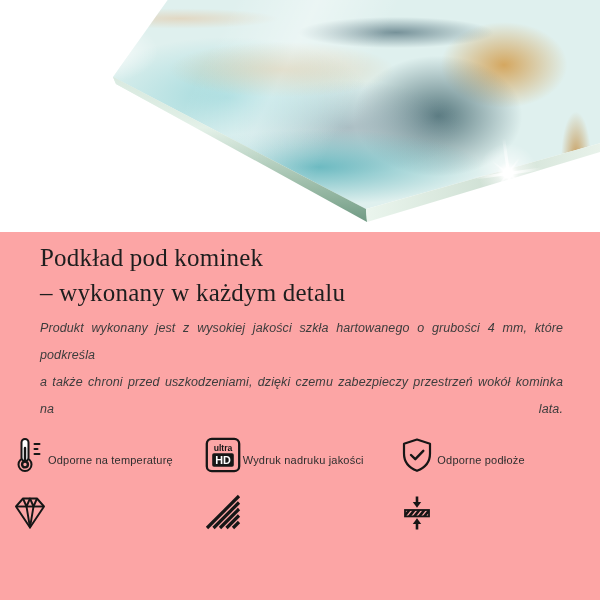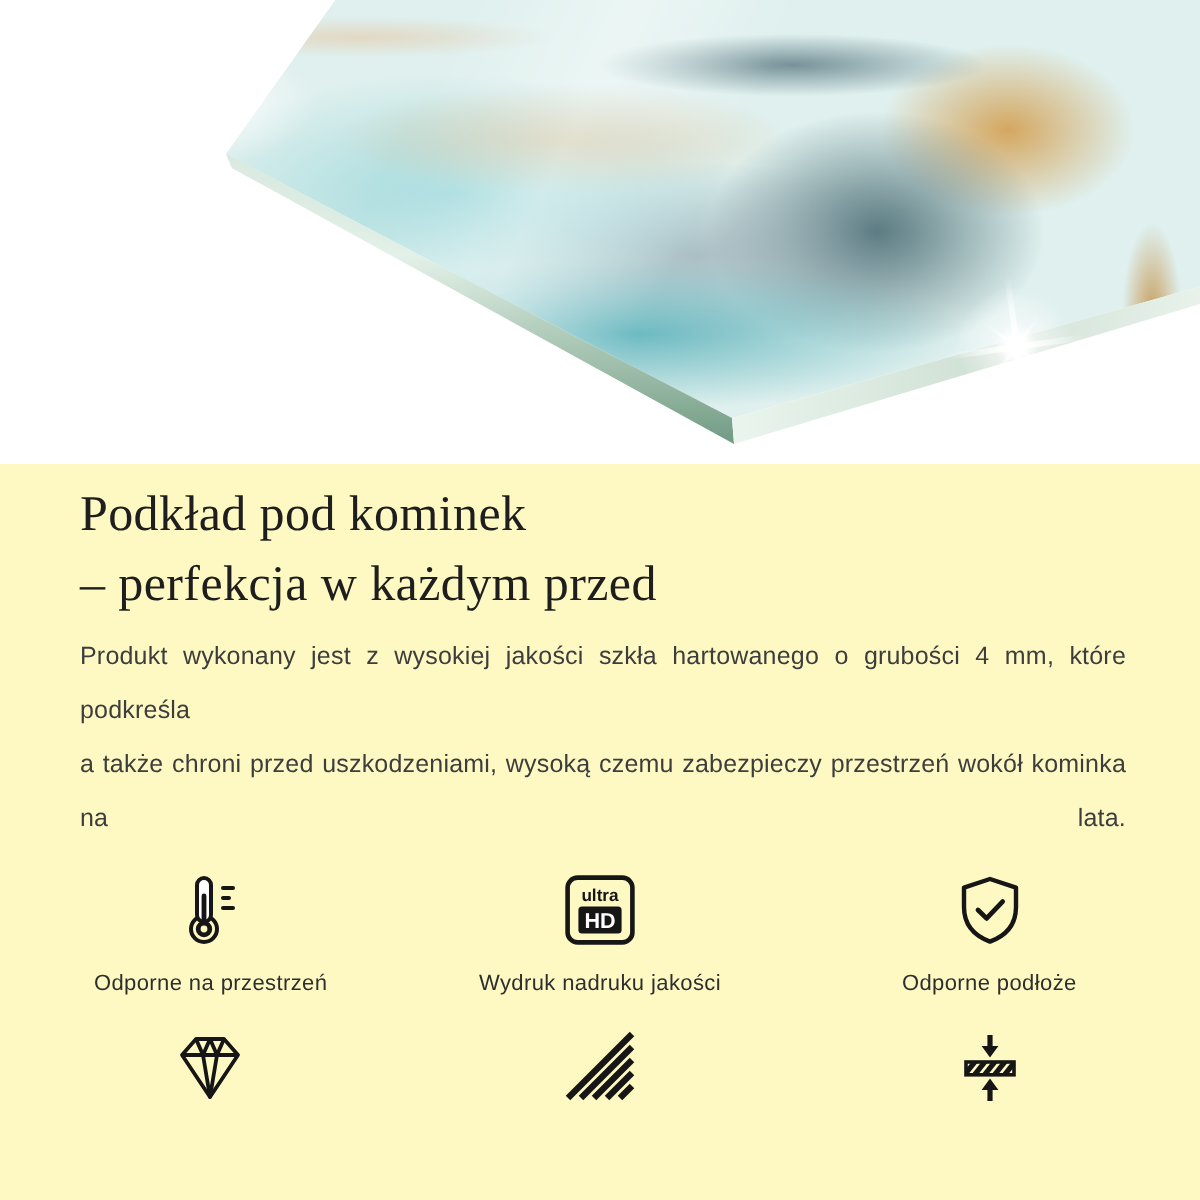--- a/index.html
+++ b/index.html
@@ -3,21 +3,21 @@
 <meta charset="utf-8">
 <style>
   html,body{
     margin:0; padding:0;
     width:600px; height:600px;
     background:#ffffff;
     overflow:hidden;
     font-family:"Liberation Sans", sans-serif;
     -webkit-font-smoothing:antialiased;
   }
-  .page{ position:relative; width:600px; height:600px; background:#fef9c3; }
+  .page{ position:relative; width:600px; height:600px; background:#fca5a5; }
 
   
   .hero{ position:relative; width:600px; height:232px; overflow:hidden; background:#fff; }
 
   .panel-face{
     position:absolute; inset:0;
     clip-path:polygon(113px 77px, 196px -40px, 640px -40px, 640px 132px, 366px 209px);
   }
   .art{
     position:absolute; inset:0;
@@ -76,32 +76,32 @@
   .content{ padding:0 37px 0 40px; }
   .heading{
     margin-top:8px;
     font-family:"Liberation Serif", "DejaVu Serif", serif;
     font-size:25px; line-height:35px; font-weight:400;
     color:#1e1e1e; letter-spacing:.2px;
   }
   .desc{ margin-top:5px; }
   .desc-line{
     font-size:12.5px; line-height:27px; color:#3d3d3d;
-    text-align:justify; text-align-last:justify; letter-spacing:.1px;
+    text-align:justify; text-align-last:justify; letter-spacing:.1px;font-style:italic;
   }
 
   
   .features{
     margin:10px 8px 0 8px;
     display:grid;
     grid-template-columns:repeat(3, 1fr);
     row-gap:14px;
   }
   .feature{
-    display:flex; flex-direction:column; align-items:center;
+    display:flex; flex-direction:row; align-items:center;
   }
   .icon-box{ height:44px; display:flex; align-items:center; justify-content:center; }
   .feature-label{
     margin-top:9px; font-size:11px; color:#2e2e2e; letter-spacing:.2px;
     white-space:nowrap;
   }
   svg text{ font-family:"Liberation Sans", sans-serif; }
 </style>
 </head>
 <body>
@@ -117,43 +117,43 @@
     <div class="glass-edge-right"></div>
     <div class="sparkle">
       <div class="beams"></div>
       <div class="beams diag"></div>
     </div>
   </div>
 
   <div class="content">
     <div class="heading">
       <div>Podkład pod kominek</div>
-      <div>– perfekcja w każdym przed</div>
+      <div>– wykonany w każdym detalu</div>
     </div>
     <div class="desc">
       <div class="desc-line">Produkt wykonany jest z wysokiej jakości szkła hartowanego o grubości 4 mm, które podkreśla</div>
-      <div class="desc-line">a także chroni przed uszkodzeniami, wysoką czemu zabezpieczy przestrzeń wokół kominka na lata.</div>
+      <div class="desc-line">a także chroni przed uszkodzeniami, dzięki czemu zabezpieczy przestrzeń wokół kominka na lata.</div>
     </div>
   </div>
 
   <div class="features">
 
     <div class="feature">
       <div class="icon-box">
         <svg width="40" height="40" viewBox="0 0 40 40">
           <circle cx="17" cy="29.5" r="6.5" fill="none" stroke="#161616" stroke-width="2"></circle>
           <rect x="13.5" y="4" width="7" height="22" rx="3.5" fill="#ffffff" stroke="#161616" stroke-width="2"></rect>
           <line x1="17" y1="13" x2="17" y2="25" stroke="#161616" stroke-width="2.4" stroke-linecap="round"></line>
           <circle cx="17" cy="29.5" r="2.9" fill="none" stroke="#161616" stroke-width="2.4"></circle>
           <line x1="26.5" y1="9" x2="31.5" y2="9" stroke="#161616" stroke-width="2" stroke-linecap="round"></line>
           <line x1="26.5" y1="14" x2="29.5" y2="14" stroke="#161616" stroke-width="2" stroke-linecap="round"></line>
           <line x1="26.5" y1="19" x2="31.5" y2="19" stroke="#161616" stroke-width="2" stroke-linecap="round"></line>
         </svg>
       </div>
-      <div class="feature-label">Odporne na przestrzeń</div>
+      <div class="feature-label">Odporne na temperaturę</div>
     </div>
 
     <div class="feature">
       <div class="icon-box">
         <svg width="40" height="40" viewBox="0 0 40 40">
           <rect x="3.8" y="3.8" width="32.4" height="32.4" rx="5" fill="none" stroke="#161616" stroke-width="2.3"></rect>
           <text x="20" y="15.5" text-anchor="middle" font-size="8.6" font-weight="700" fill="#161616">ultra</text>
           <rect x="9.2" y="18.2" width="21.6" height="13.6" rx="1.8" fill="#161616"></rect>
           <text x="20" y="29.2" text-anchor="middle" font-size="10.8" font-weight="700" fill="#ffffff">HD</text>
         </svg>

